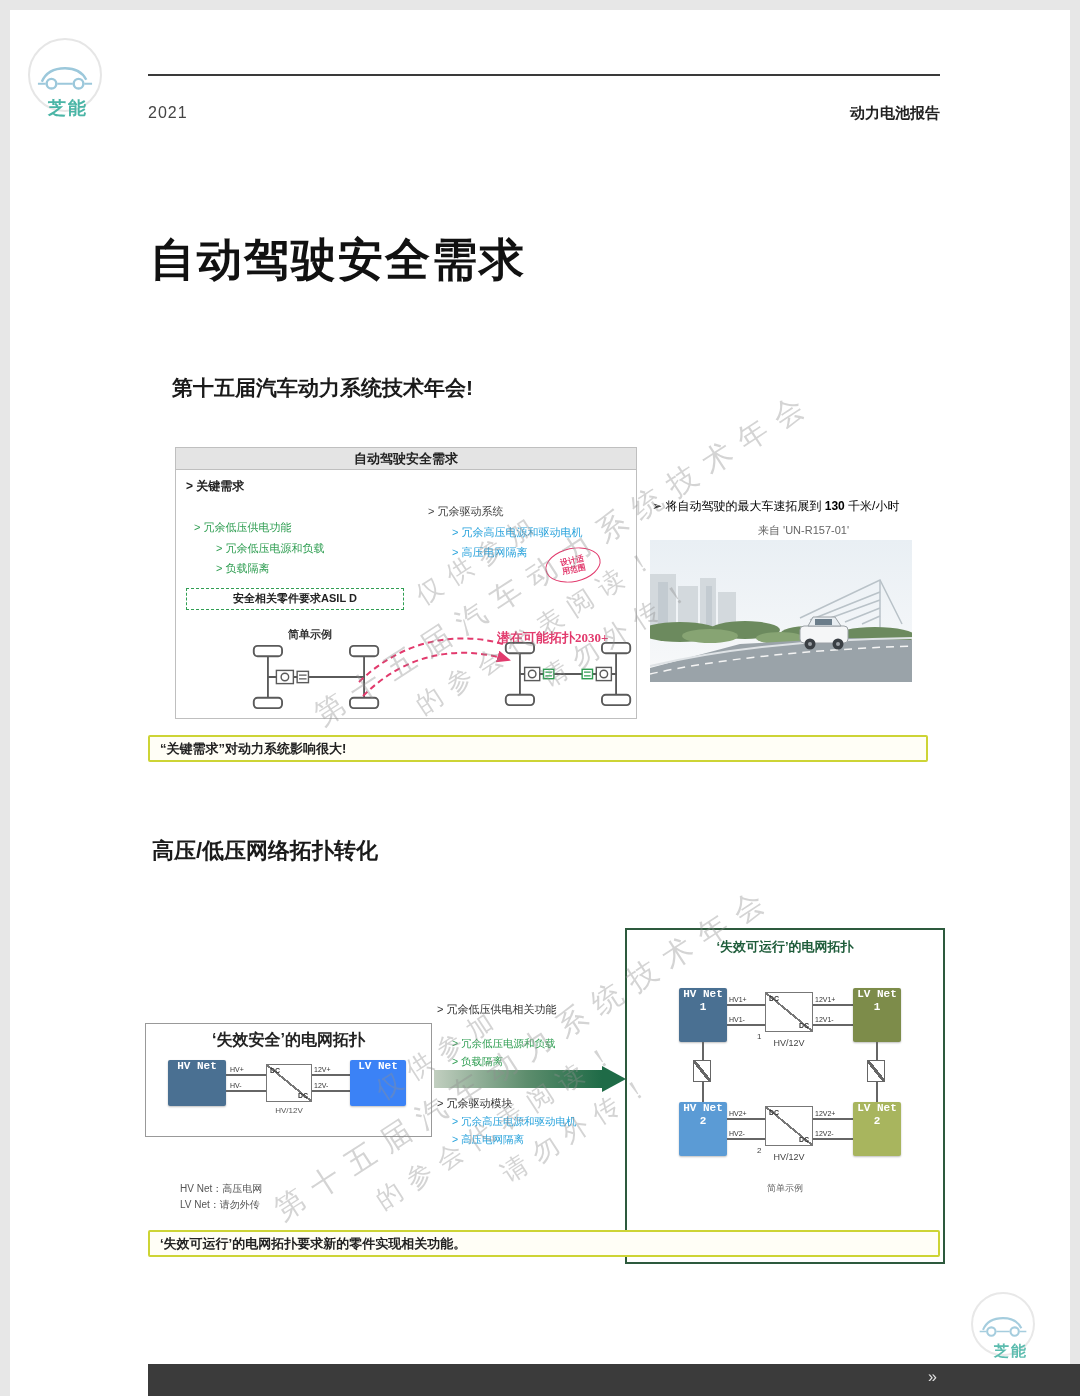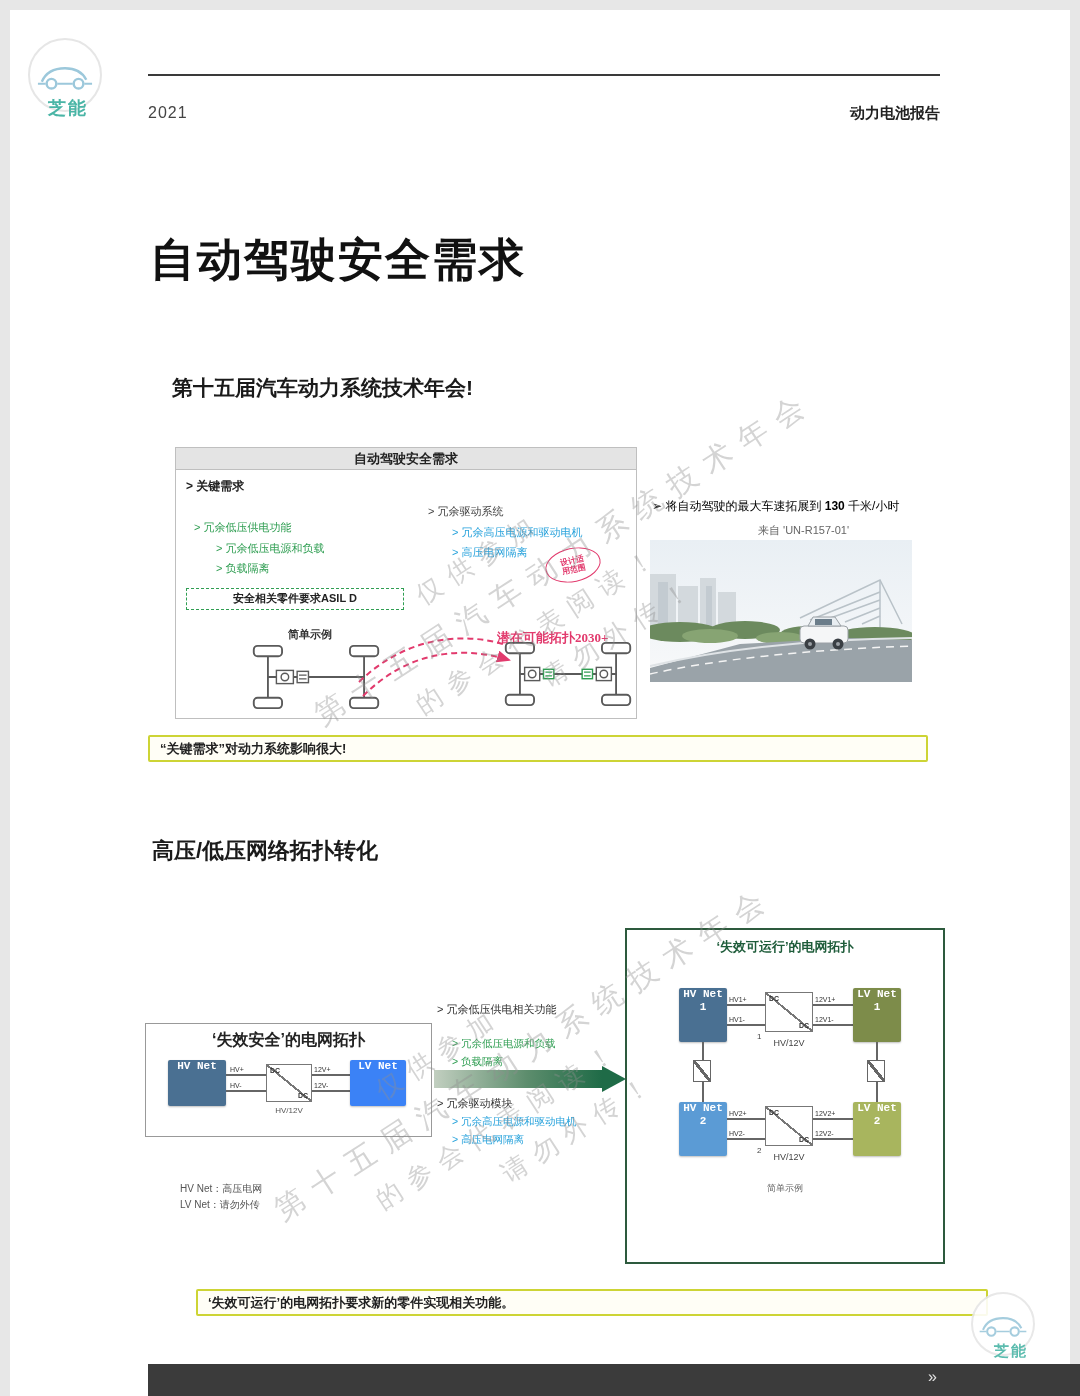--- a/index.html
+++ b/index.html
@@ -300,21 +300,21 @@
     </div>
     <div class="abs" style="left:130px; top:216px; font-size:8px; color:#444;">2</div>
     <div class="abs" style="left:138px; top:222px; width:48px; text-align:center; font-size:9px; color:#444;">HV/12V</div>
 
     <div class="abs" style="left:0; top:252px; width:100%; text-align:center; font-size:9px; color:#666;">简单示例</div>
   </div>
 
   <div class="abs" style="left:180px; top:1182px; font-size:10px; color:#555;">HV Net：高压电网</div>
   <div class="abs" style="left:180px; top:1198px; font-size:10px; color:#555;">LV Net：请勿外传</div>
 
-  <div class="callout" style="left:148px; top:1289px; width:792px;margin-left:48px;">‘失效可运行’的电网拓扑要求新的零件实现相关功能。</div>
+  <div class="callout" style="left:148px; top:1230px; width:792px;">‘失效可运行’的电网拓扑要求新的零件实现相关功能。</div>
 
   <div class="bottombar"></div>
   <div class="abs" style="left:928px; top:1368px; font-size:16px; color:rgba(255,255,255,.85); z-index:60;">»</div>
 
   <div class="logo" style="left:965px; top:1292px; opacity:.9; z-index:60;">
     <div class="circle" style="width:64px; height:64px;">
       <svg width="50" height="30" viewBox="0 0 60 34">
         <path d="M6 24 q6 -14 24 -14 q16 0 22 12" fill="none" stroke="#9cc8db" stroke-width="2.5"></path>
         <circle cx="16" cy="26" r="5" fill="none" stroke="#9cc8db" stroke-width="2.5"></circle>
         <circle cx="44" cy="26" r="5" fill="none" stroke="#9cc8db" stroke-width="2.5"></circle>

